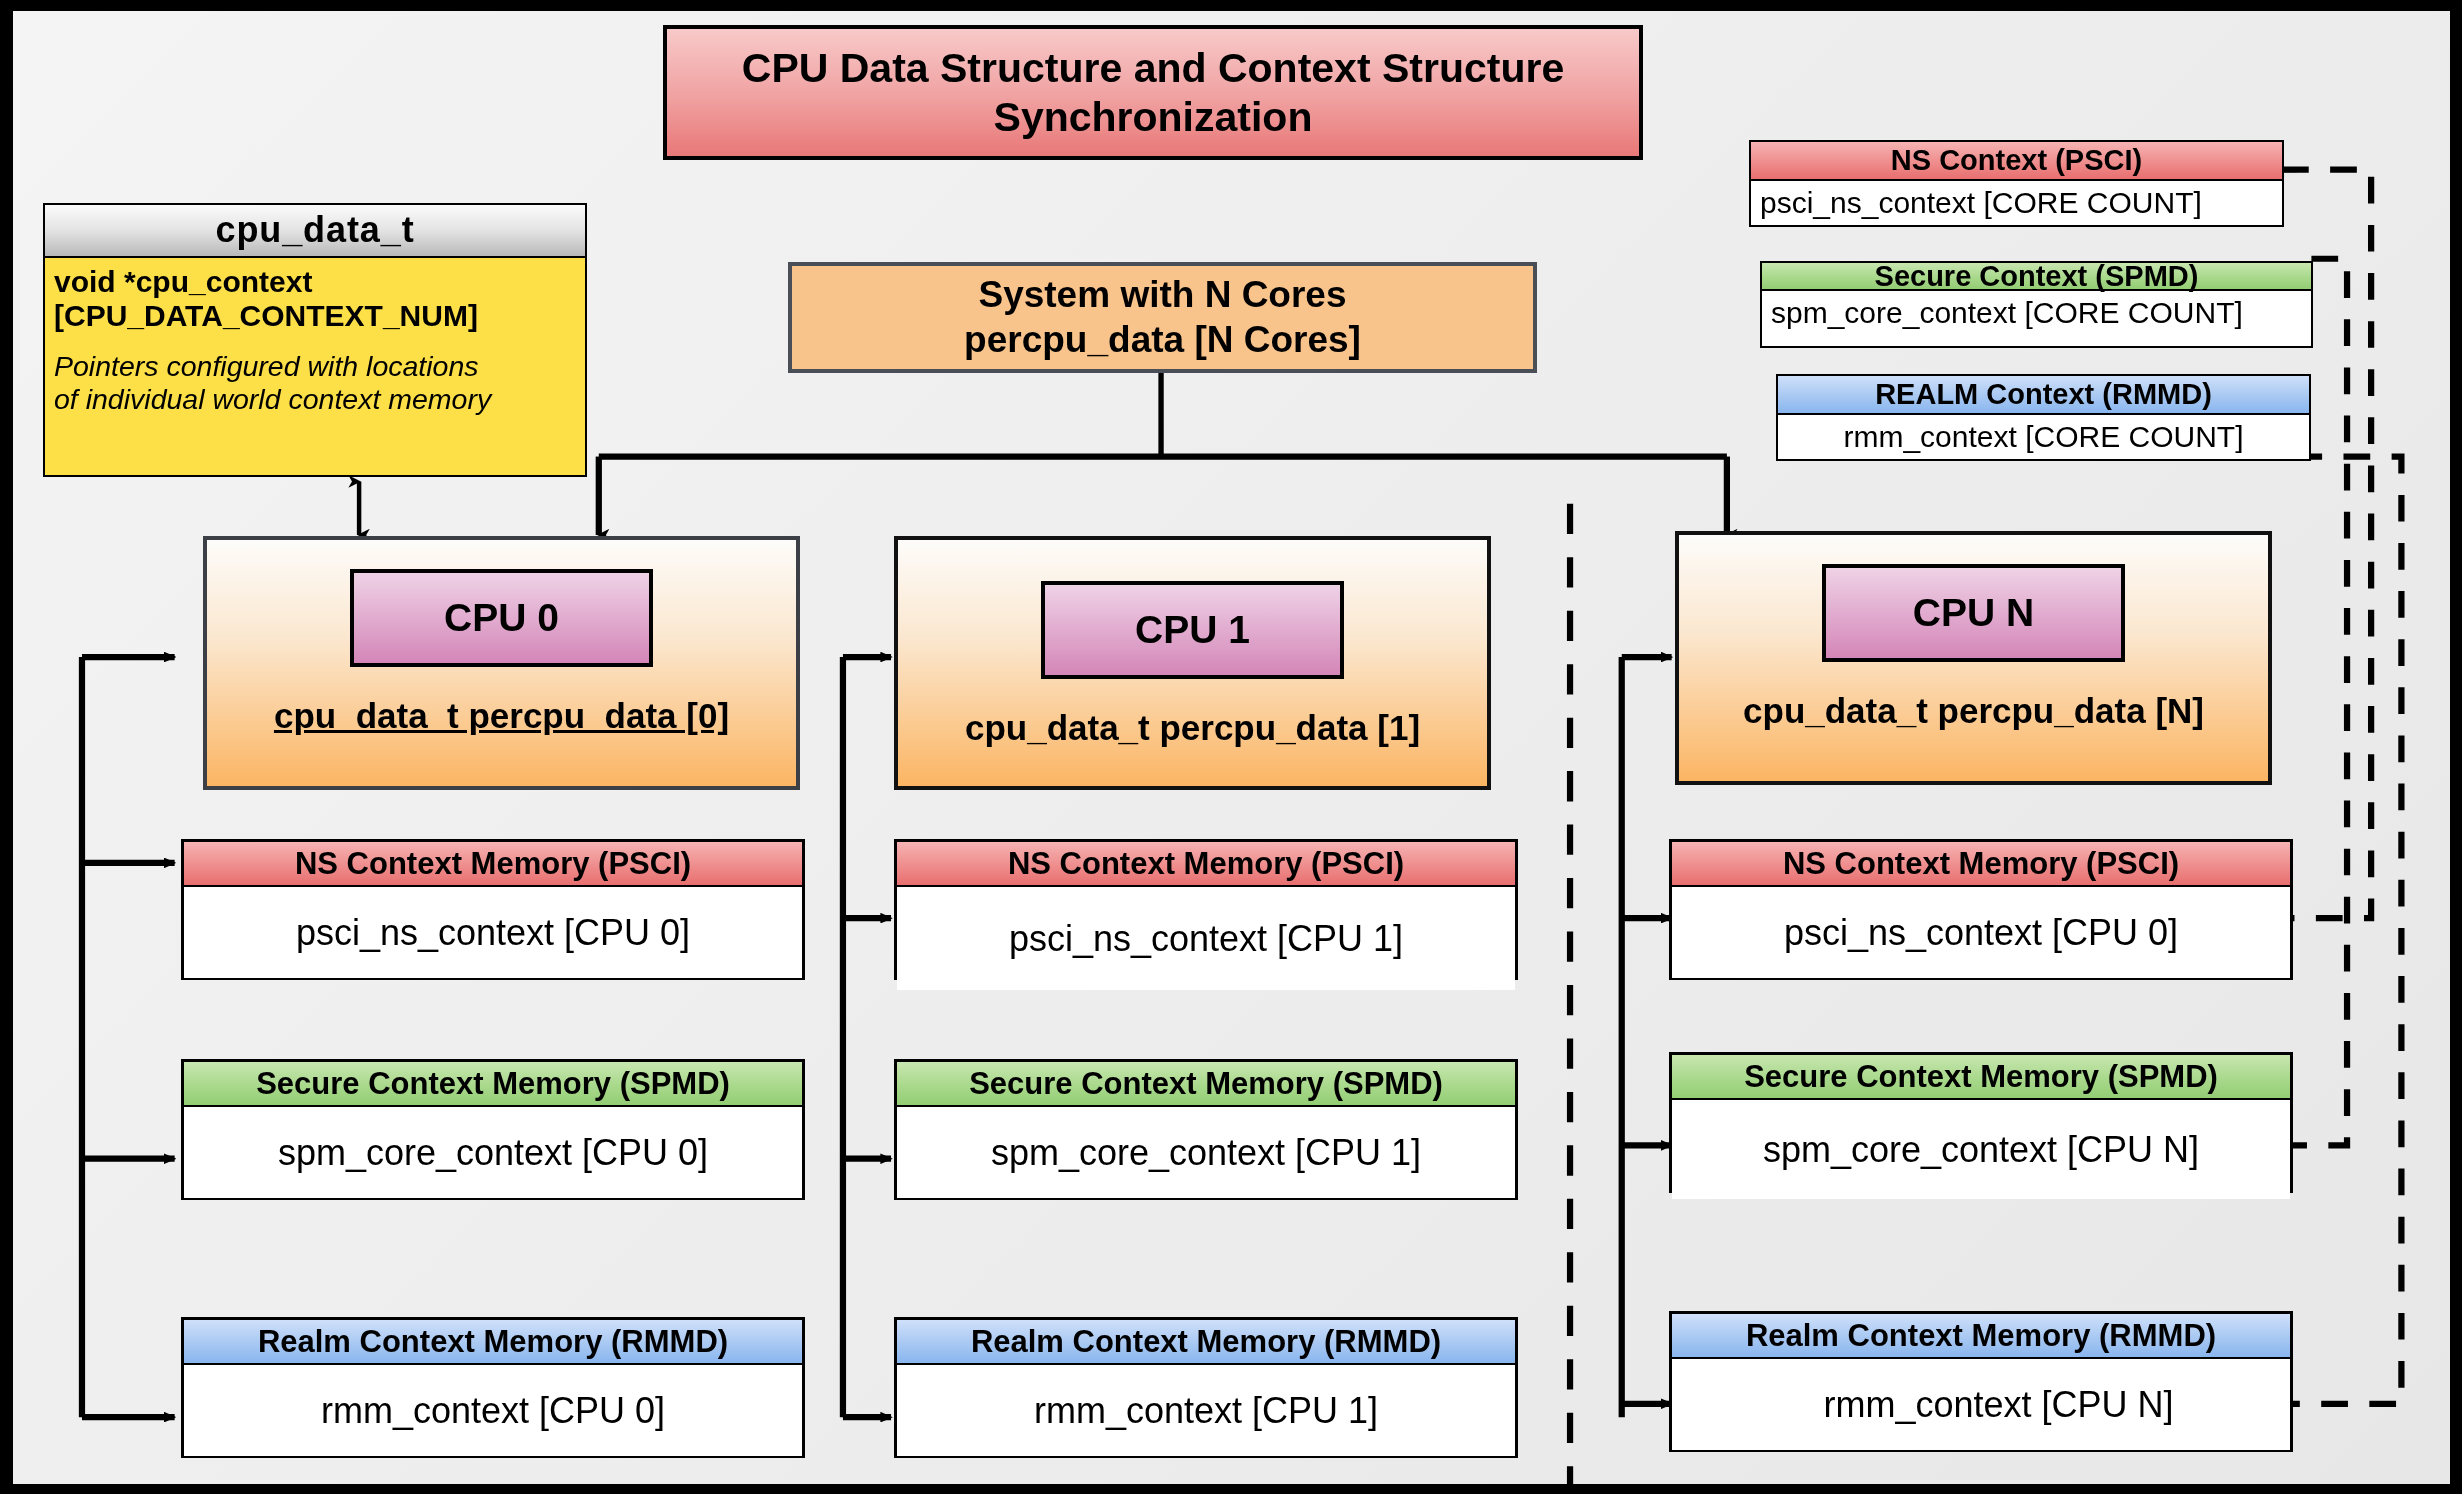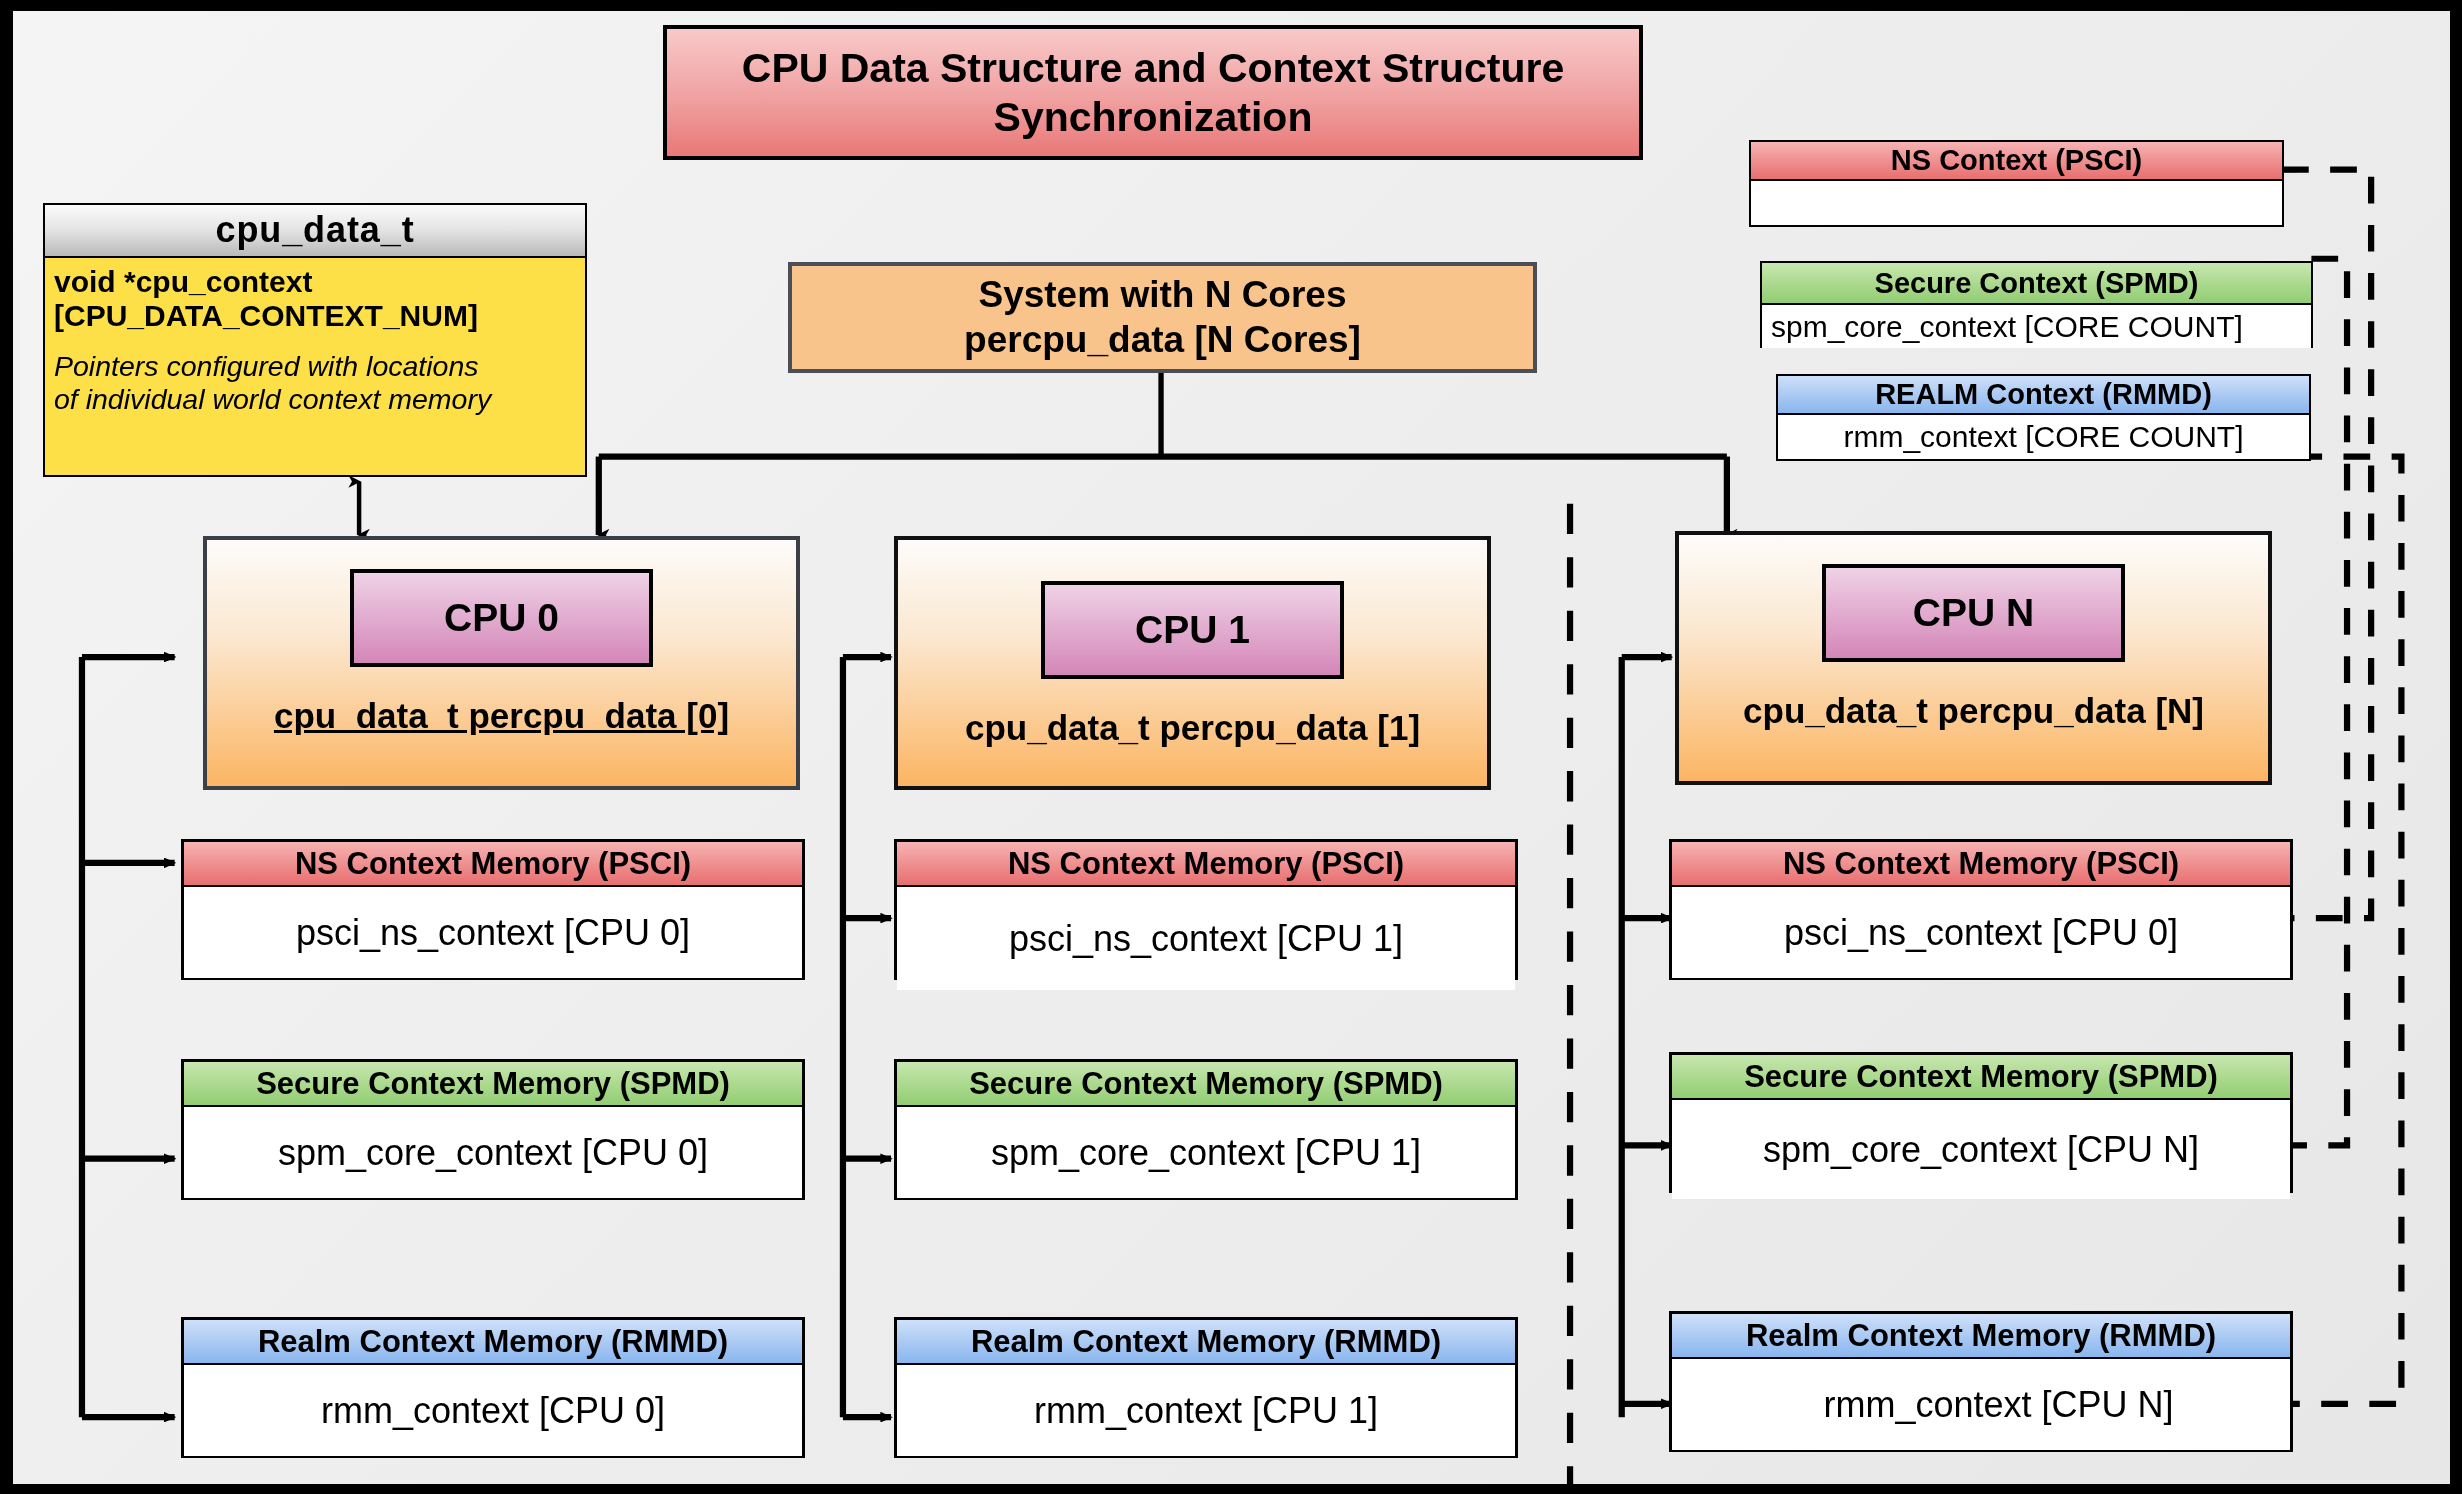--- a/index.html
+++ b/index.html
@@ -190,24 +190,25 @@
     </div>
   </div>
 
   <div class="box system-box" style="left:788px; top:262px; width:749px; height:111px; font-size:37px;">
     <div>System with N Cores</div>
     <div>percpu_data [N Cores]</div>
   </div>
 
   <div class="box ctx thin" style="left:1749px; top:140px; width:535px; height:87px;">
     <div class="ctx-head ns" style="height:39px; font-size:29px;">NS Context  (PSCI)</div>
+    <div class="ctx-body left" style="height:43px; font-size:30px;">psci_ns_context [CORE COUNT]</div>
   </div>
 
   <div class="box ctx thin" style="left:1760px; top:261px; width:553px; height:87px;">
-    <div class="ctx-head secure" style="height:42px; font-size:29px;">Secure Context (SPMD)</div>
+    <div class="ctx-head secure" style="height:28px; font-size:29px;">Secure Context (SPMD)</div>
     <div class="ctx-body left" style="height:43px; font-size:30px;">spm_core_context [CORE COUNT]</div>
   </div>
 
   <div class="box ctx thin" style="left:1776px; top:374px; width:535px; height:87px;">
     <div class="ctx-head realm" style="height:39px; font-size:29px;">REALM Context (RMMD)</div>
     <div class="ctx-body" style="height:43px; font-size:30px;">rmm_context [CORE COUNT]</div>
   </div>
 
   <div class="box cpu-card" style="left:203px; top:536px; width:597px; height:254px;">
     <div class="cpu-chip" style="width:303px; height:98px; margin-top:29px; font-size:39px;">CPU 0</div>

